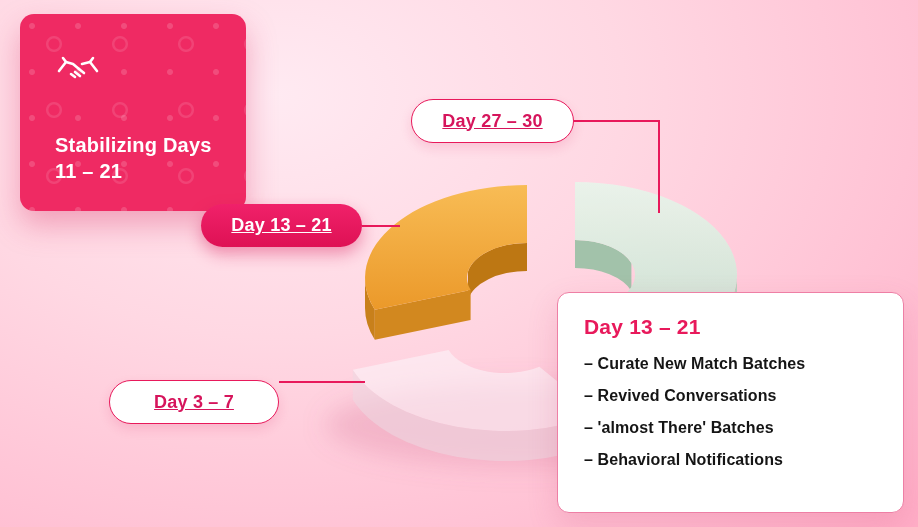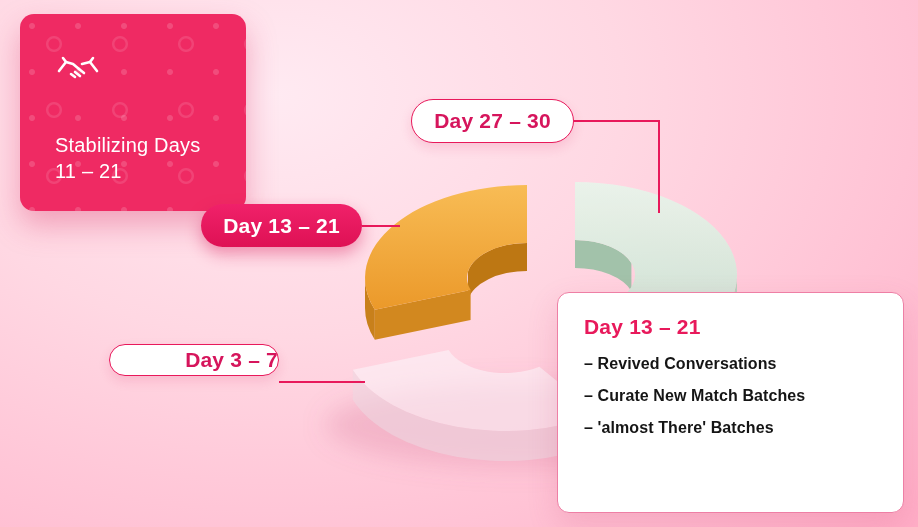--- a/index.html
+++ b/index.html
@@ -25,46 +25,47 @@
   .title-card .pattern {
     position: absolute; inset: 0; border-radius: inherit;
     background-image:
       radial-gradient(circle at 12px 12px, rgba(255,255,255,.16) 2.5px, transparent 3.5px),
       radial-gradient(circle at 34px 30px, transparent 5px, rgba(255,255,255,.12) 6px, rgba(255,255,255,.12) 7.5px, transparent 8.5px);
     background-size: 46px 46px, 66px 66px;
   }
   .title-card .icon-wrap { position: absolute; left: 34px; top: 38px; }
   .title-card .card-title {
     position: absolute; left: 35px; top: 118px;
-    font-size: 20px; font-weight: 400; line-height: 1.32; letter-spacing: .2px;
+    font-size: 20px; font-weight: 700; line-height: 1.32; letter-spacing: .2px;
   }
 
   
   .pill {
     position: absolute;
     display: flex; align-items: center; justify-content: center;
     border-radius: 23px;
-    font-size: 21px; font-weight: 700; letter-spacing: .2px;
+    font-size: 18px; font-weight: 700; letter-spacing: .2px;
     box-sizing: border-box;
     cursor: default;
+    text-decoration: underline;
   }
   .pill.light {
     background: #fff;
     border: 1.5px solid #E8195B;
     color: #D6155C;
     box-shadow: 0 5px 12px rgba(216, 30, 90, .14);
   }
   .pill.solid {
     background: linear-gradient(180deg, #F0216A 0%, #DE1154 100%);
     color: #fff;
     box-shadow: 0 7px 16px rgba(216, 19, 85, .4);
   }
   .pill-27-30 { left: 411px; top: 99px;  width: 163px; height: 44px; }
   .pill-13-21 { left: 201px; top: 204px; width: 161px; height: 43px; }
-  .pill-3-7   { left: 109px; top: 344px; width: 170px; height: 32px; justify-content: flex-end; }
+  .pill-3-7   { left: 109px; top: 380px; width: 170px; height: 44px; }
 
   
   .detail-card {
     position: absolute; left: 557px; top: 292px;
     width: 347px; height: 221px;
     box-sizing: border-box;
     background: #fff;
     border: 1.5px solid #EE7FA5;
     border-radius: 12px;
     box-shadow: 0 12px 30px rgba(199, 74, 117, .18);
@@ -152,19 +153,20 @@
   <div class="pill solid pill-13-21">
     <span>Day 13 – 21</span>
   </div>
   <div class="pill light pill-3-7">
     <span>Day 3 – 7</span>
   </div>
 
   <div class="detail-card">
     <h2>Day 13 – 21</h2>
     <ul>
+      <li>– Curate New Match Batches</li>
       <li>– Revived Conversations</li>
-      <li>– Curate New Match Batches</li>
       <li>– 'almost There' Batches</li>
+      <li>– Behavioral Notifications</li>
     </ul>
   </div>
 
 </div>
 
 </body></html>

